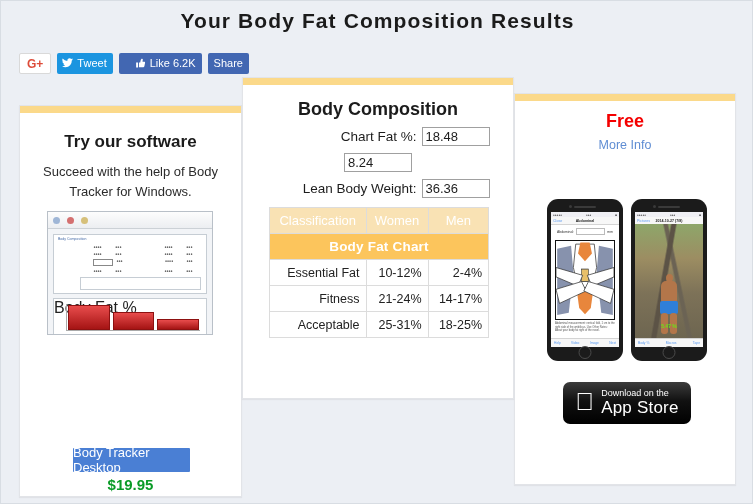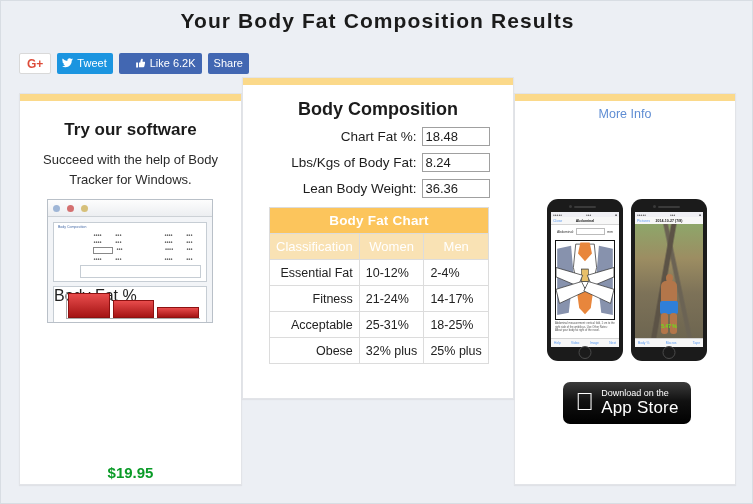--- a/index.html
+++ b/index.html
@@ -82,21 +82,21 @@
     border: 1px solid #e2e4e8;
     box-sizing: border-box;
     box-shadow: 0 1px 1px rgba(0,0,0,0.05);
   }
   .panel-top-bar {
     height: 7px;
     background: #fbd98a;
     width: 100%;
   }
 
-  #panel-left  { left: 18px;  top: 92px;  width: 223px; height: 392px; }
+  #panel-left  { left: 18px;  top: 104px;  width: 223px; height: 392px; }
   #panel-mid   { left: 241px; top: 76px;  width: 272px; height: 322px; z-index: 3; }
   #panel-right { left: 513px; top: 92px;  width: 222px; height: 392px; }
 
   .panel-heading {
     text-align: center;
     font-size: 17px;
     font-weight: bold;
     color: #1b1b1b;
     margin-top: 19px;
   }
@@ -245,21 +245,21 @@
   }
   .bf-sub {
     background: #f9e2b4;
     color: #ffffff;
     font-weight: normal;
     text-align: center;
     font-size: 13px;
   }
   .bf-sub.first { text-align: center; }
   .bf-chart td.cls { text-align: right; }
-  .bf-chart td.val { text-align: left; }
+  .bf-chart td.val { text-align: right; }
 
   
   .free-word {
     text-align: center;
     font-size: 18px;
     font-weight: bold;
     color: #f40000;
     margin-top: 10px;
   }
   .more-info {
@@ -536,76 +536,74 @@
       <div class="sw-chartbox">
         <span class="cap">Body Fat %</span>
         <div class="sw-bars">
           <div class="sw-bar" style="height:88%"></div>
           <div class="sw-bar" style="height:62%"></div>
           <div class="sw-bar" style="height:34%"></div>
         </div>
       </div>
     </div>
 
+    <div class="btn-desktop">
+      <span>Body Tracker Desktop</span>
+    </div>
     <div class="price">$19.95</div>
   </div>
 
   <div class="panel" id="panel-mid">
     <div class="panel-top-bar"></div>
     <div class="panel-heading">Body Composition</div>
 
     <div class="field-row">
       <div class="field-label">Chart Fat %:</div>
       <input class="field-input" value="18.48" style="">
     </div>
     <div class="field-row">
-      <div class="field-label">Lbs/Kgs of Body Fat:</div>
       <input class="field-input" value="8.24" style="">
     </div>
     <div class="field-row">
       <div class="field-label">Lean Body Weight:</div>
       <input class="field-input" value="36.36" style="">
     </div>
 
     <table class="bf-chart">
       <tbody>
-        <tr>
-          <td class="bf-title" colspan="3">Body Fat Chart</td>
-        </tr>
         <tr>
           <th class="bf-sub first">Classification</th>
           <th class="bf-sub">Women</th>
           <th class="bf-sub">Men</th>
+        </tr>
+        <tr>
+          <td class="bf-title" colspan="3">Body Fat Chart</td>
         </tr>
         <tr>
           <td class="cls">Essential Fat</td>
           <td class="val">10-12%</td>
           <td class="val">2-4%</td>
         </tr>
         <tr>
           <td class="cls">Fitness</td>
           <td class="val">21-24%</td>
           <td class="val">14-17%</td>
         </tr>
         <tr>
           <td class="cls">Acceptable</td>
           <td class="val">25-31%</td>
           <td class="val">18-25%</td>
         </tr>
-        <tr>
-          <td class="cls">Obese</td>
-          <td class="val">32% plus</td>
-          <td class="val">25% plus</td>
-        </tr>
       </tbody>
     </table>
   </div>
 
   <div class="panel" id="panel-right">
     <div class="panel-top-bar"></div>
+    <div class="free-word">Free</div>
     <div class="more-info">More Info</div>
 
     <div class="phones">
 
       <div class="phone">
         <div class="cam"></div>
         <div class="speaker"></div>
         <div class="screen">
           <div class="statusbar">
             <span>●●●●●</span>

